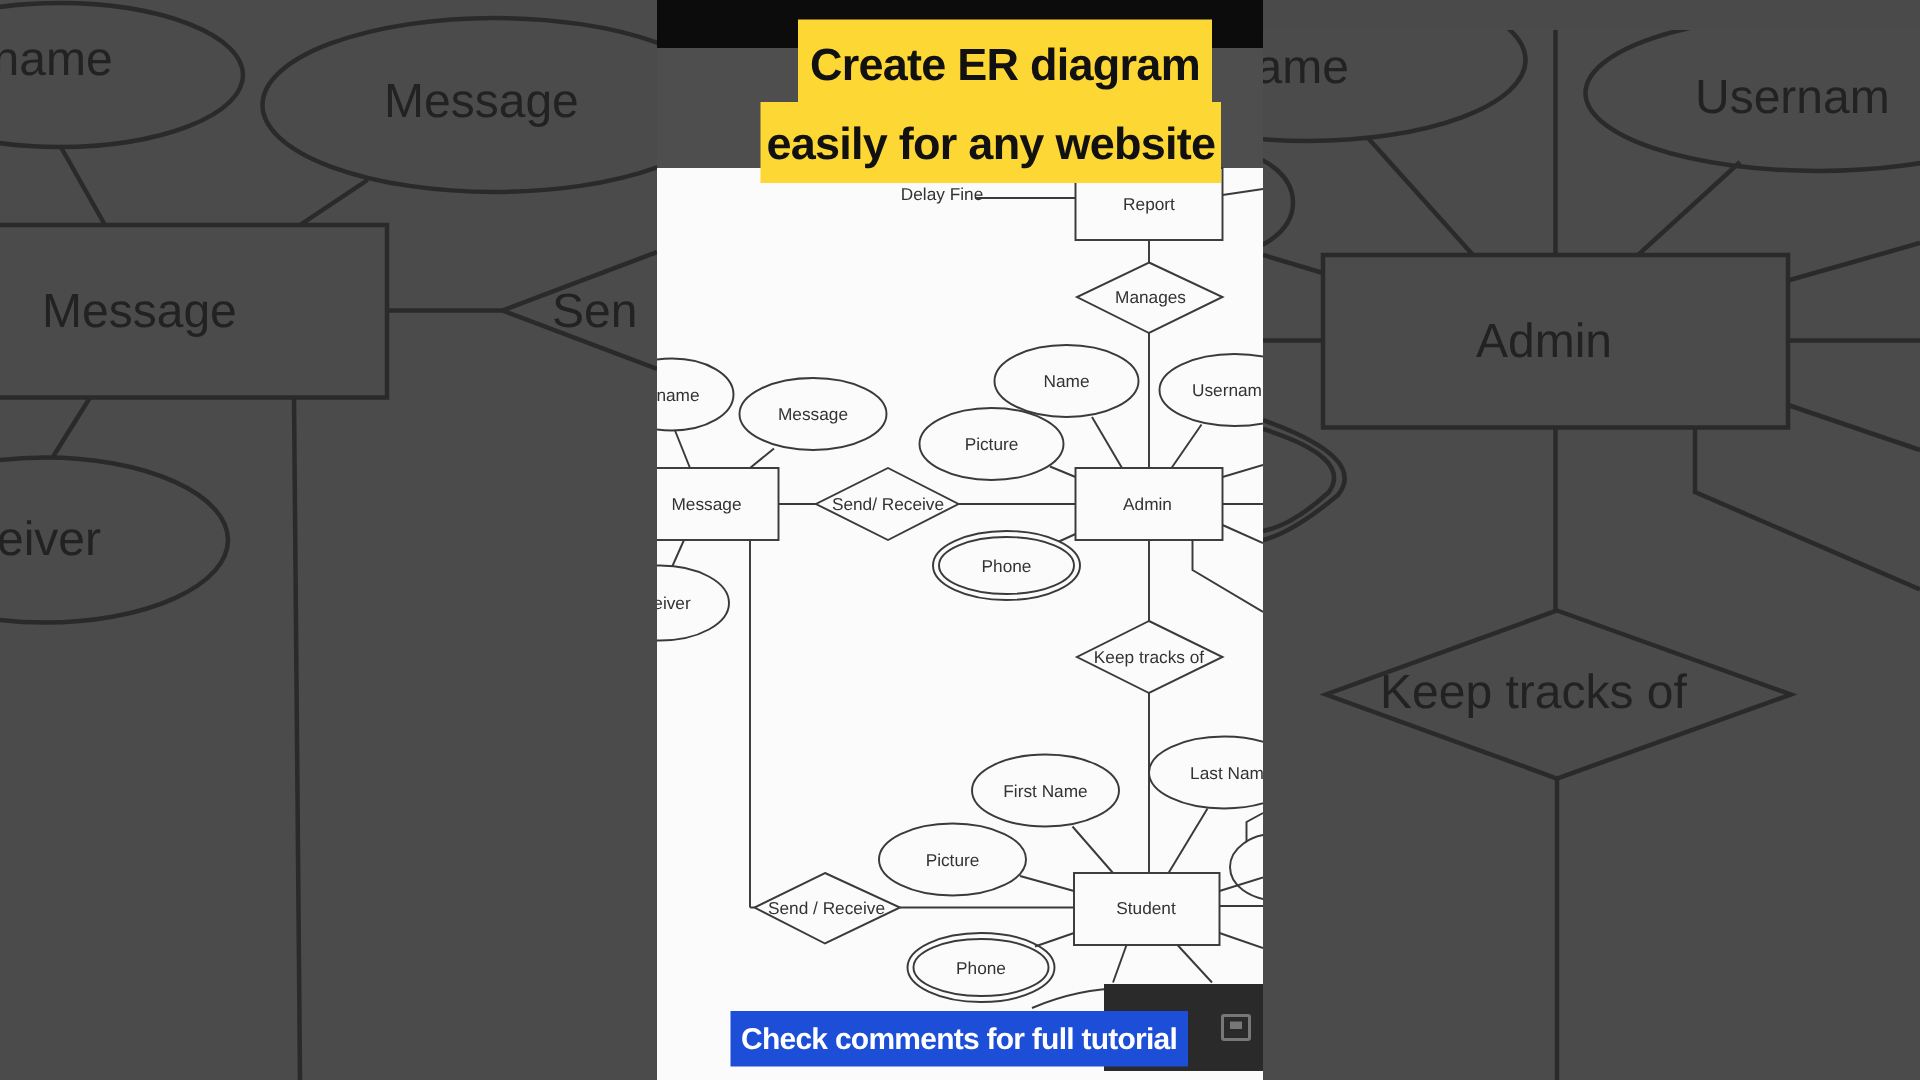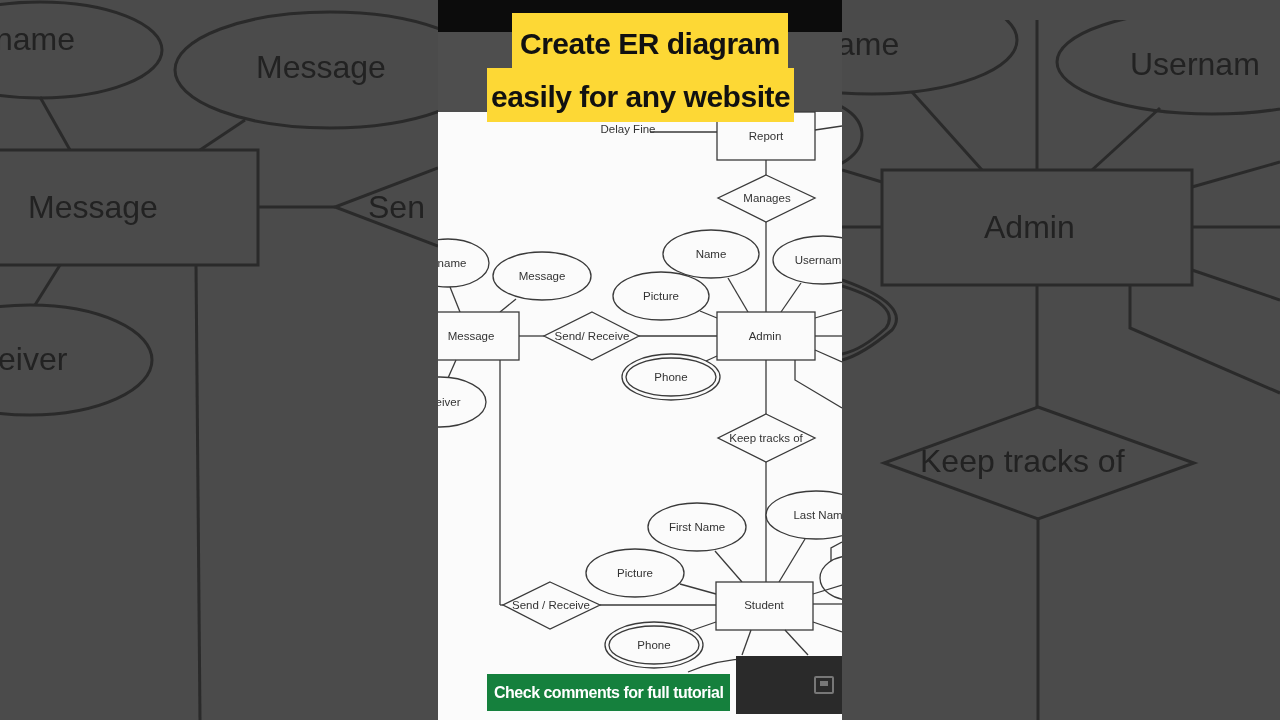--- a/index.html
+++ b/index.html
@@ -5,24 +5,24 @@
   html,body{margin:0;padding:0;}
   body{width:1280px;height:720px;overflow:hidden;background:#4a4a4a;position:relative;font-family:"Liberation Sans",sans-serif;}
   .side{position:absolute;top:0;height:720px;overflow:hidden;background:#4b4b4b;}
   .side svg{position:absolute;left:0;top:0;}
   #left{left:0;width:438px;}
   #right{left:842px;width:474px;margin-top:20px;}
   #center{position:absolute;left:438px;top:0;width:404px;height:720px;overflow:hidden;background:#fbfbfb;}
   #topbar{position:absolute;left:0;top:0;width:404px;height:32px;background:#0c0c0c;}
   #grayband{position:absolute;left:0;top:32px;width:404px;height:80px;background:#4e4e4e;}
   #canvas{position:absolute;left:0;top:0;}
-  .cap{position:absolute;background:#fdd835;color:#111;font-family:"Liberation Sans",sans-serif;font-weight:bold;font-stretch:condensed;letter-spacing:-0.5px;white-space:nowrap;}
+  .cap{position:absolute;background:#fdd835;color:#111;font-family:"Liberation Sans",sans-serif;font-weight:bold;font-stretch:condensed;letter-spacing:-0.5px;white-space:nowrap;margin-left:20px;}
   #cap1{left:74px;top:13px;height:57px;padding:0 8px;font-size:30px;line-height:62px;}
   #cap2{left:49px;top:68px;height:54px;padding:0 4px;font-size:30px;line-height:58px;}
-  #cta{position:absolute;left:49px;top:674px;height:37px;padding:0 7px;background:#15803d;color:#fff;font-weight:bold;font-size:16px;line-height:38px;letter-spacing:-0.5px;white-space:nowrap;}
+  #cta{position:absolute;left:49px;top:674px;height:37px;padding:0 7px;background:#1d4ed8;color:#fff;font-weight:bold;font-size:20px;line-height:38px;letter-spacing:-0.5px;white-space:nowrap;}
   #overlay{position:absolute;left:298px;top:656px;width:106px;height:58px;background:#2a2a2a;}
   #ovicon{position:absolute;left:78px;top:20px;width:16px;height:14px;border:2px solid #777;border-radius:2px;}
   #ovicon:after{content:"";position:absolute;left:4px;top:3px;width:8px;height:5px;background:#777;}
   text{font-family:"Liberation Sans",sans-serif;}
 </style>
 </head>
 <body>
 
 <div id="left" class="side">
   <svg width="438" height="720" viewBox="0 0 438 720">

